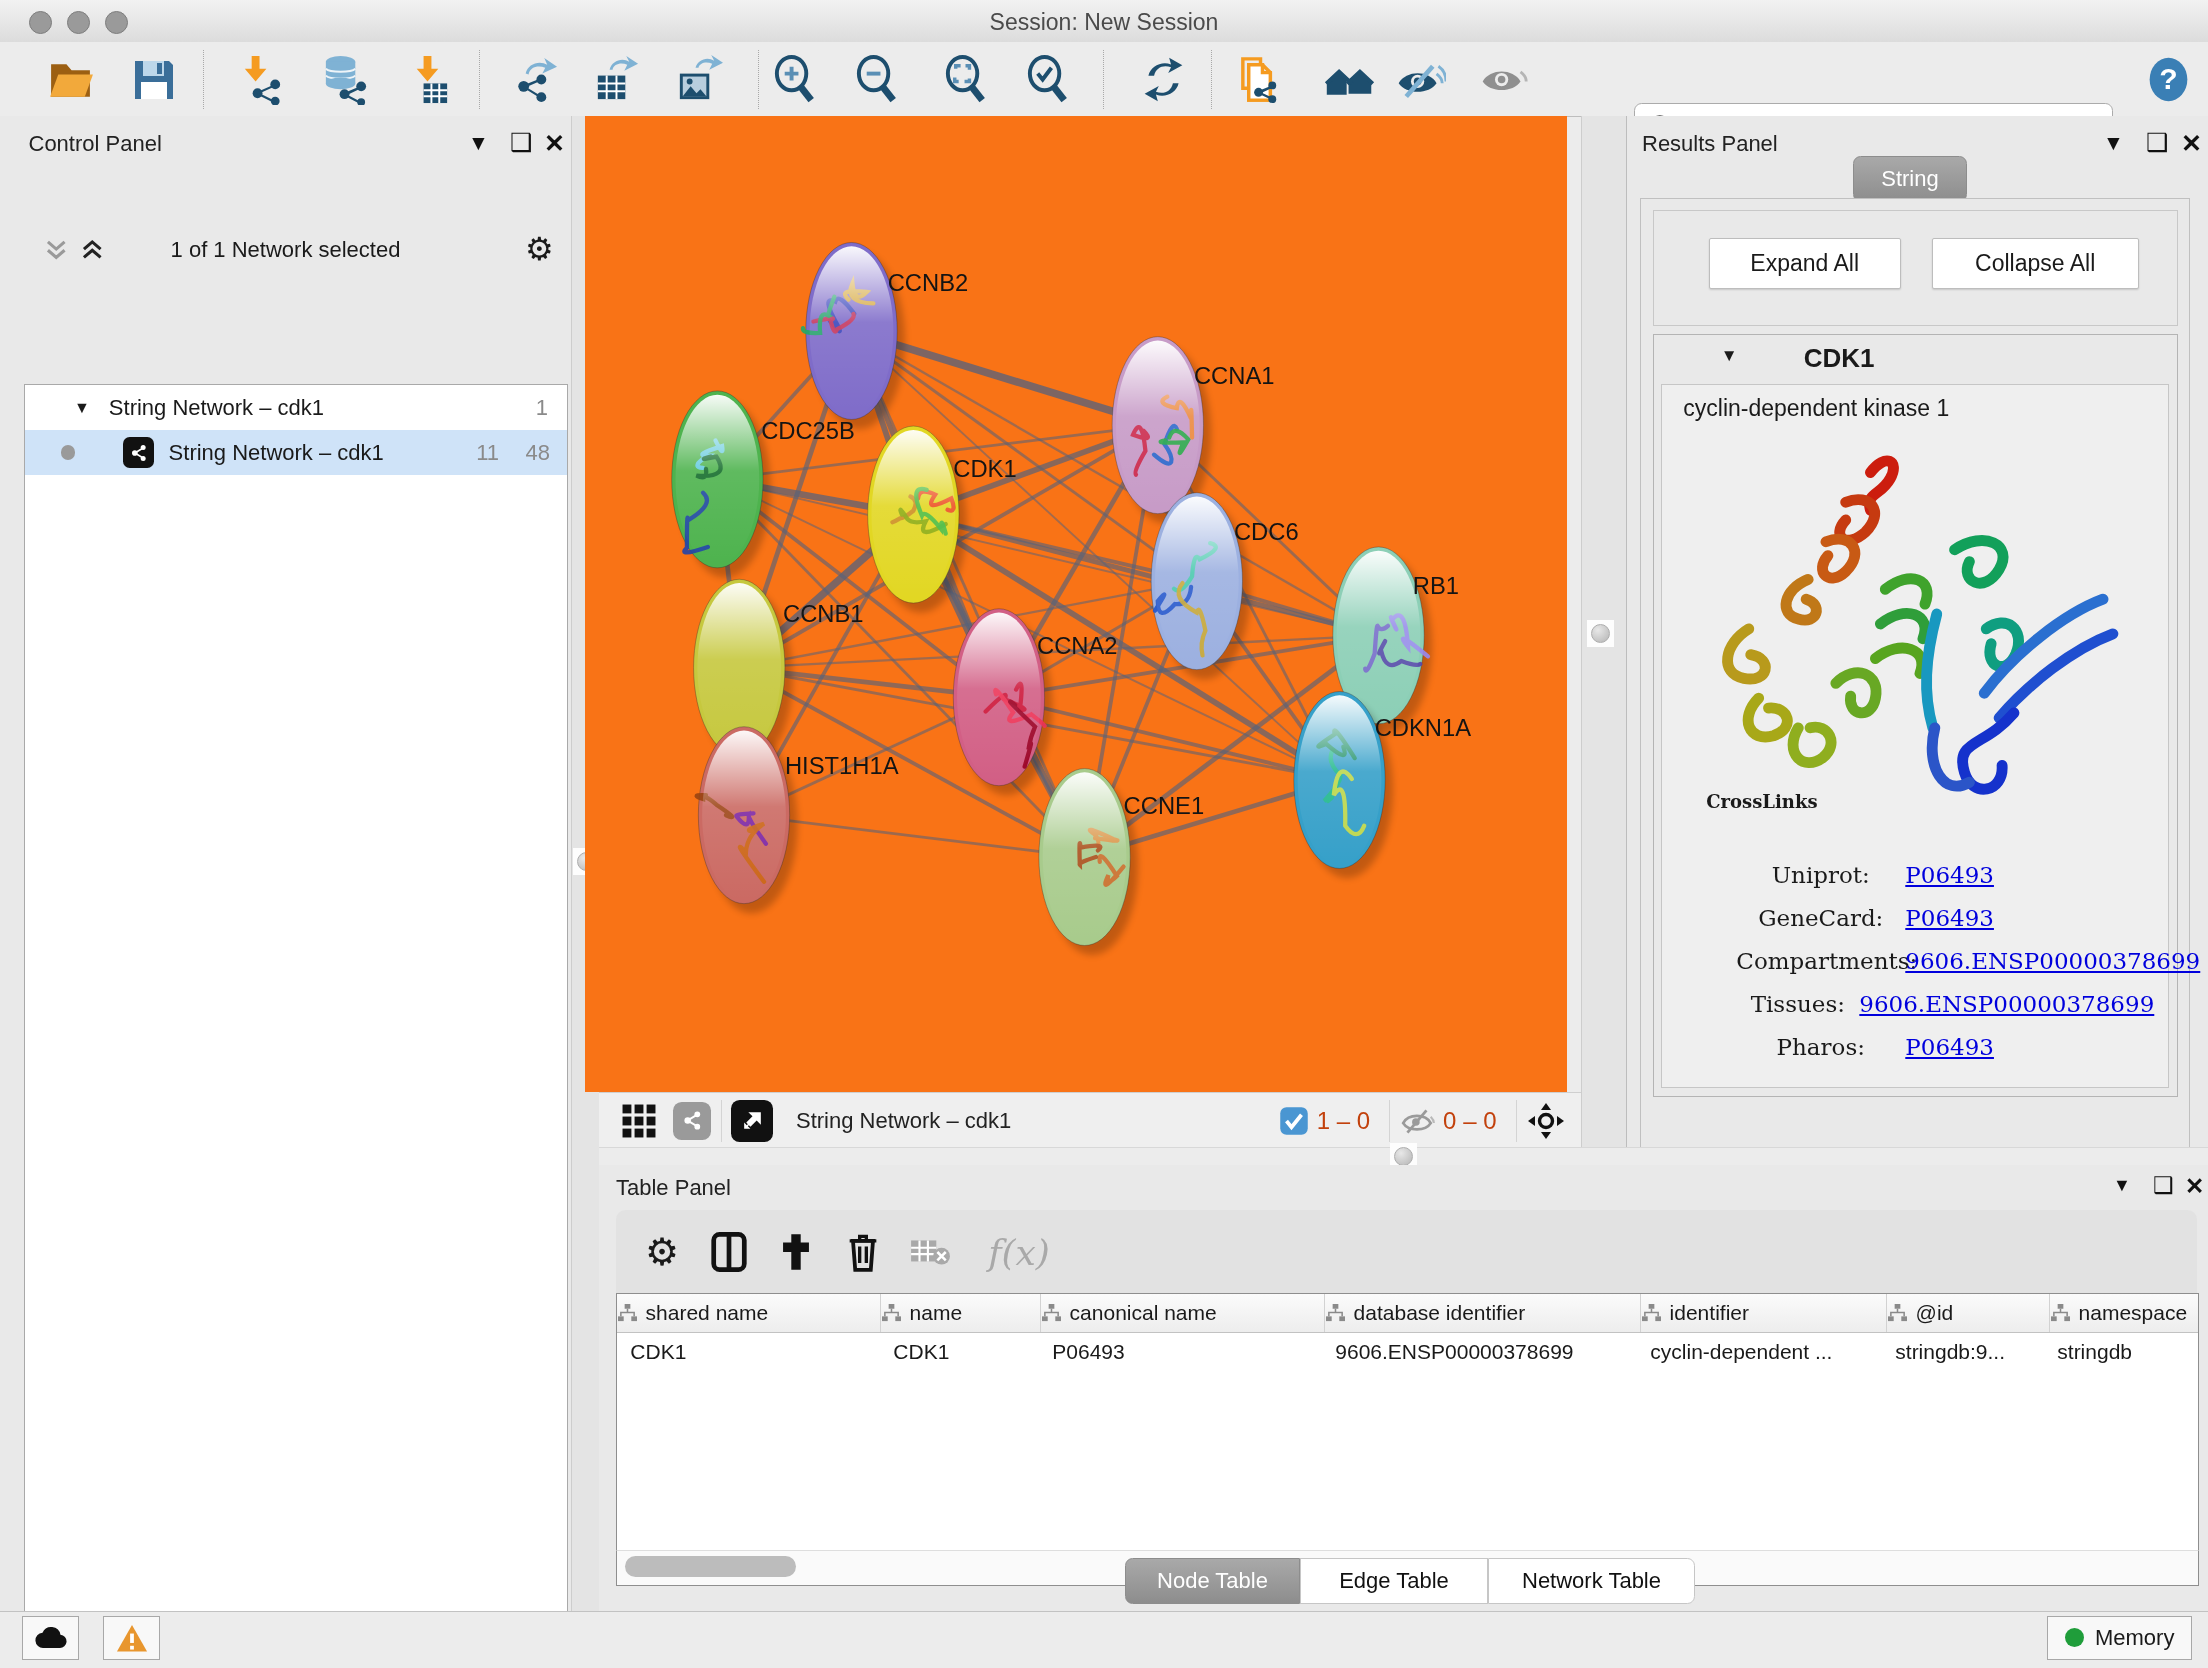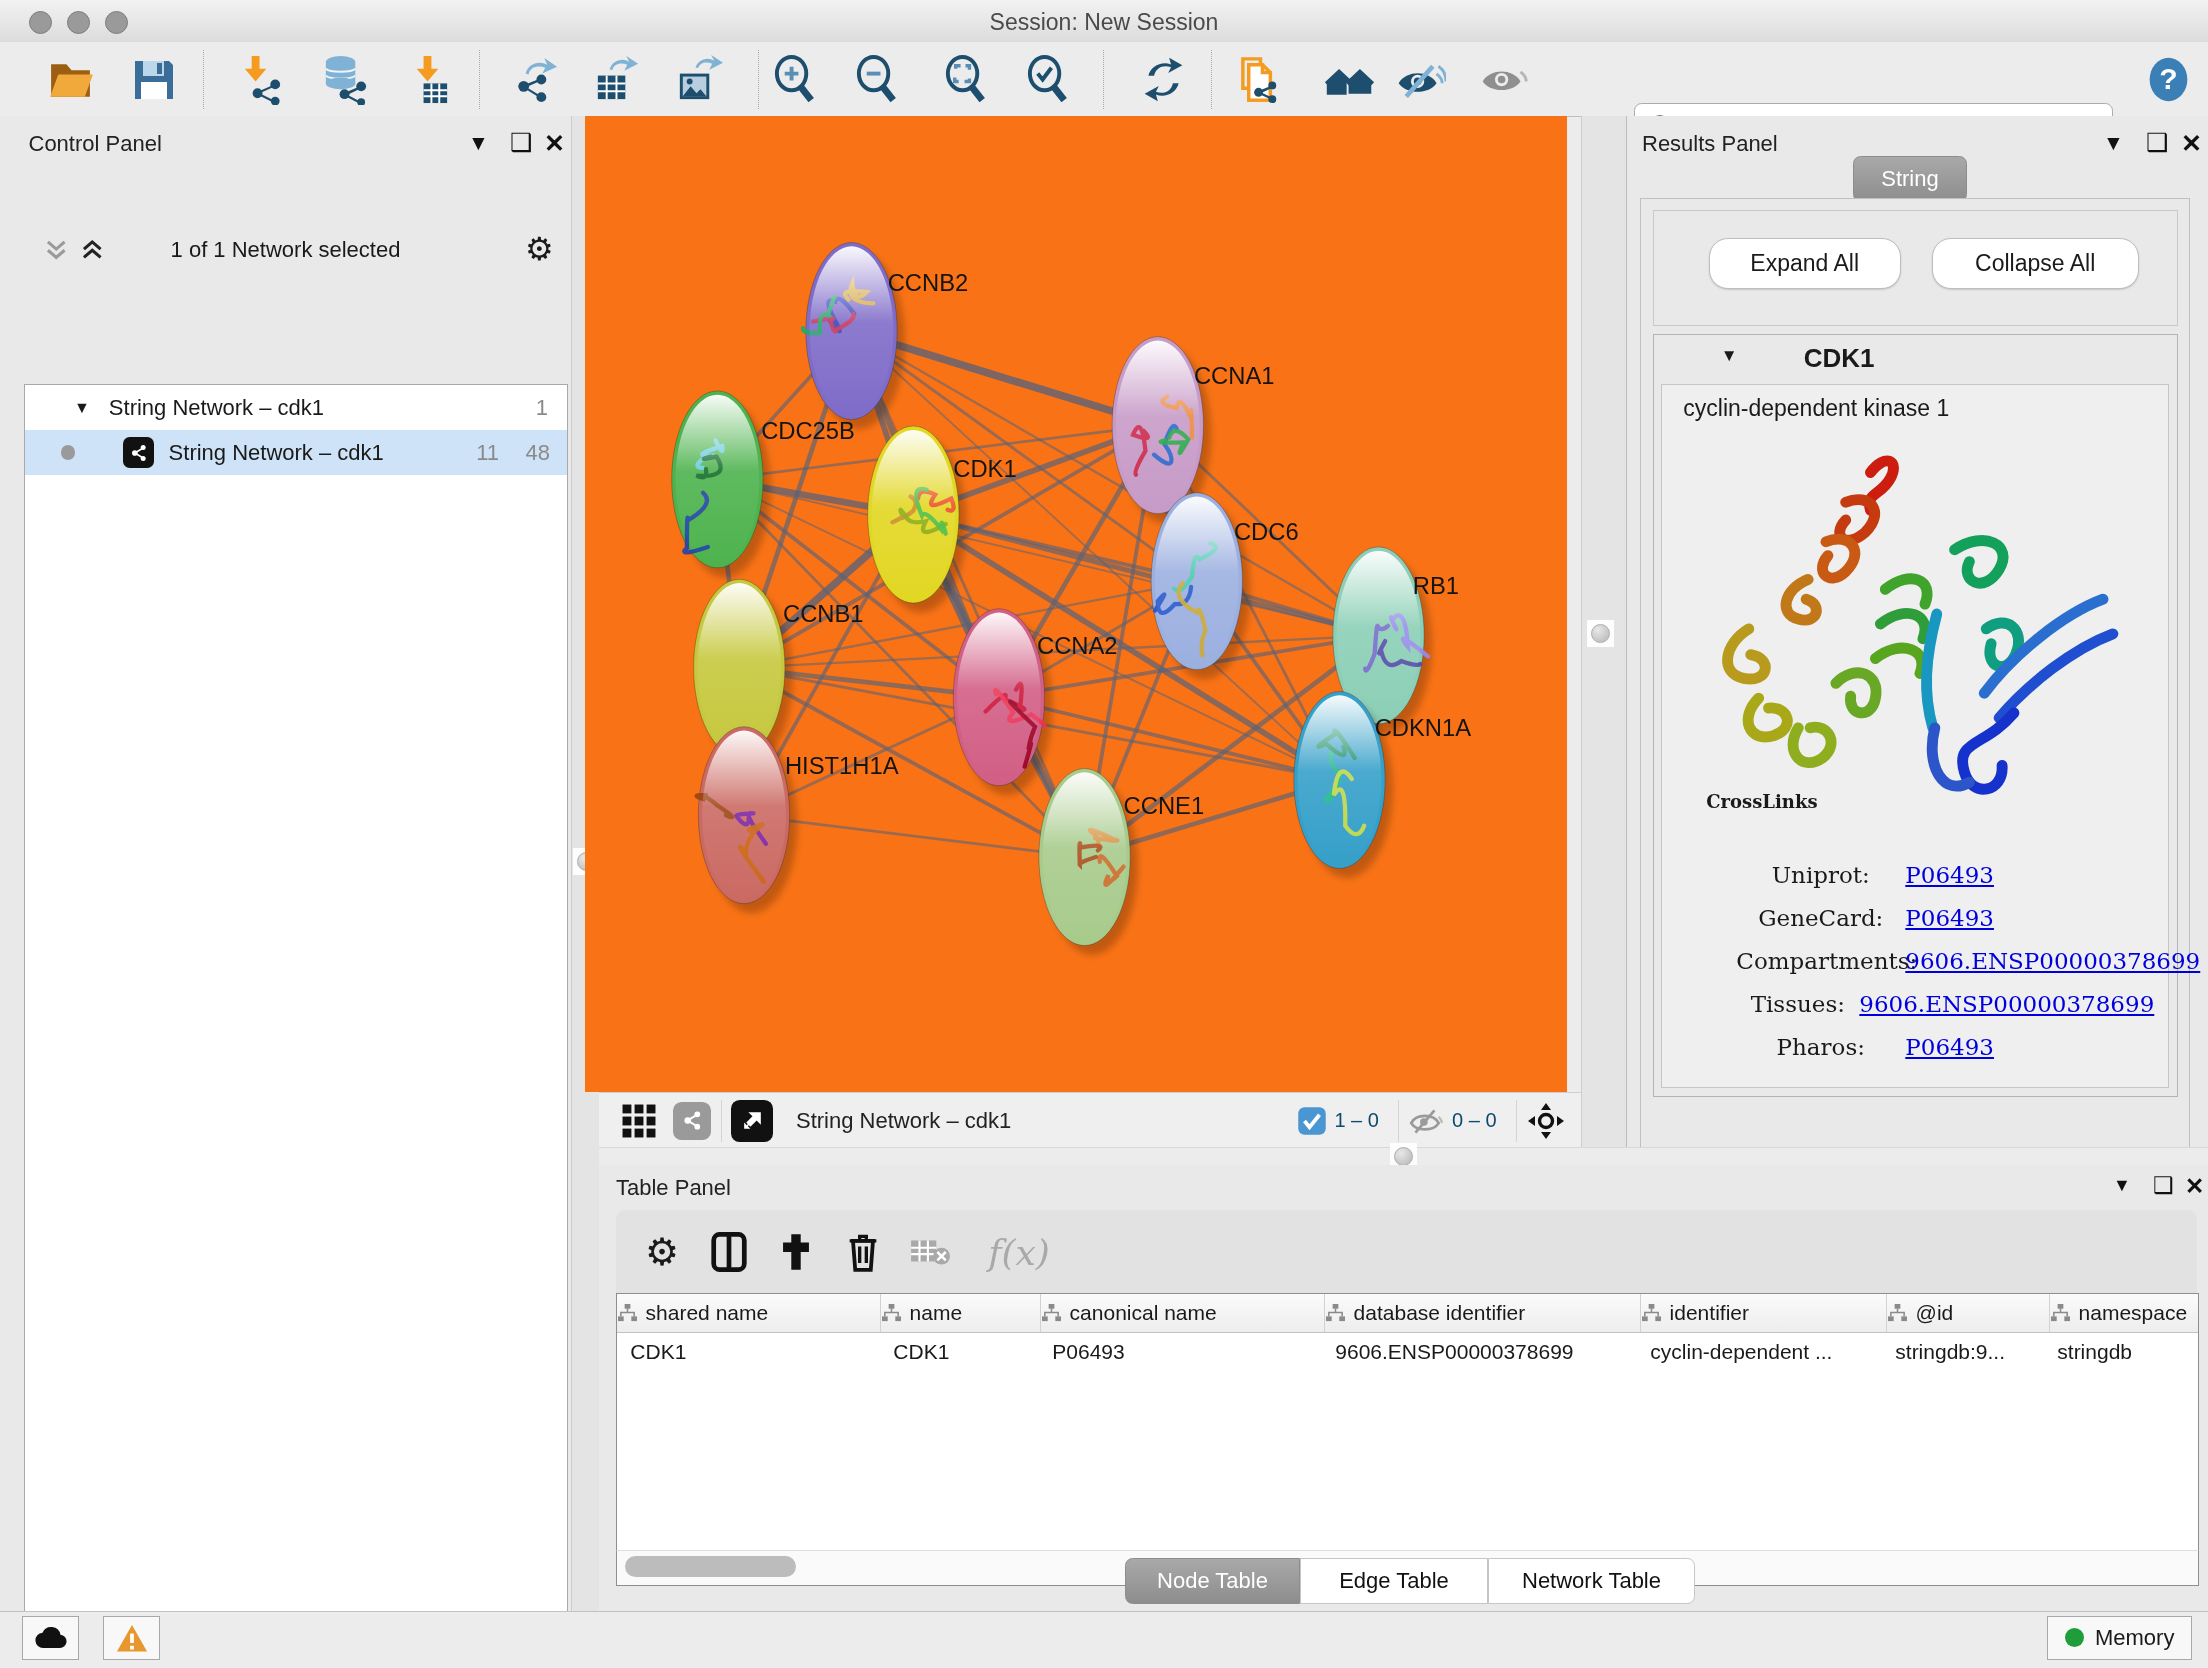--- a/index.html
+++ b/index.html
@@ -45,30 +45,30 @@
   .handle i{width:17px;height:17px;border-radius:50%;
     background:radial-gradient(circle at 35% 30%,#e8e8e8,#b4b4b4);display:block;
     border:1px solid #adadad;}
   
   #canvas{left:585px;top:116px;width:982px;height:976px;background:#f97316;}
   
   #navbar{left:599px;top:1092px;width:982px;height:55px;background:#efefef;
     border-top:1px solid #cfcfcf;border-bottom:1px solid #cfcfcf;display:flex;align-items:center;}
   .nb-sep{width:0;height:42px;border-left:1px solid #d4d4d4;margin:0 9.5px;}
   #nb-name{font-size:22px;margin-left:23px;color:#222;}
-  .nb-count{font-size:20px;color:#0c4a6e;margin:0 9.5px 0 7.6px;}
+  .nb-count{font-size:24px;color:#c2410c;margin:0 9.5px 0 7.6px;}
   
   #results-panel{left:1626px;top:116px;width:582px;height:1049px;background:#e9e9e9;
     border-left:1.9px solid #bdbdbd;text-align:center;}
   #rp-box{position:absolute;left:13.3px;top:82px;width:548px;height:1004px;
     background:#e9e9e9;border:1px solid #c0c0c0;}
   #rp-btnrow{position:absolute;left:11.4px;top:11.4px;width:523px;height:114px;
     border:1px solid #c8c8c8;}
   .rbtn{position:absolute;top:27px;height:49px;background:#fff;border:1px solid #bdbdbd;
-    border-radius:19px;font-size:23px;display:flex;align-items:center;justify-content:center;
+    border-radius:2px;font-size:23px;display:flex;align-items:center;justify-content:center;
     box-shadow:0 1px 1.9px rgba(0,0,0,.15);}
   #gene-box{position:absolute;left:11.4px;top:135px;width:523px;height:761px;
     border:1px solid #b4b4b4;}
   #gene-head{position:absolute;left:0;top:0;width:100%;height:48px;font-size:26px;font-weight:bold;}
   #gene-inner{position:absolute;left:7.6px;top:49px;width:506px;height:702px;
     background:#efefef;border:1px solid #c6c6c6;}
   #gene-desc{position:absolute;left:21px;top:9.5px;font-size:23px;}
   .serif{font-family:"DejaVu Serif","Liberation Serif",serif;}
   #crosslinks-head{position:absolute;left:44px;top:406px;font-size:18px;font-weight:bold;}
   #crosslinks-rows{position:absolute;left:74px;top:468px;width:418px;}

